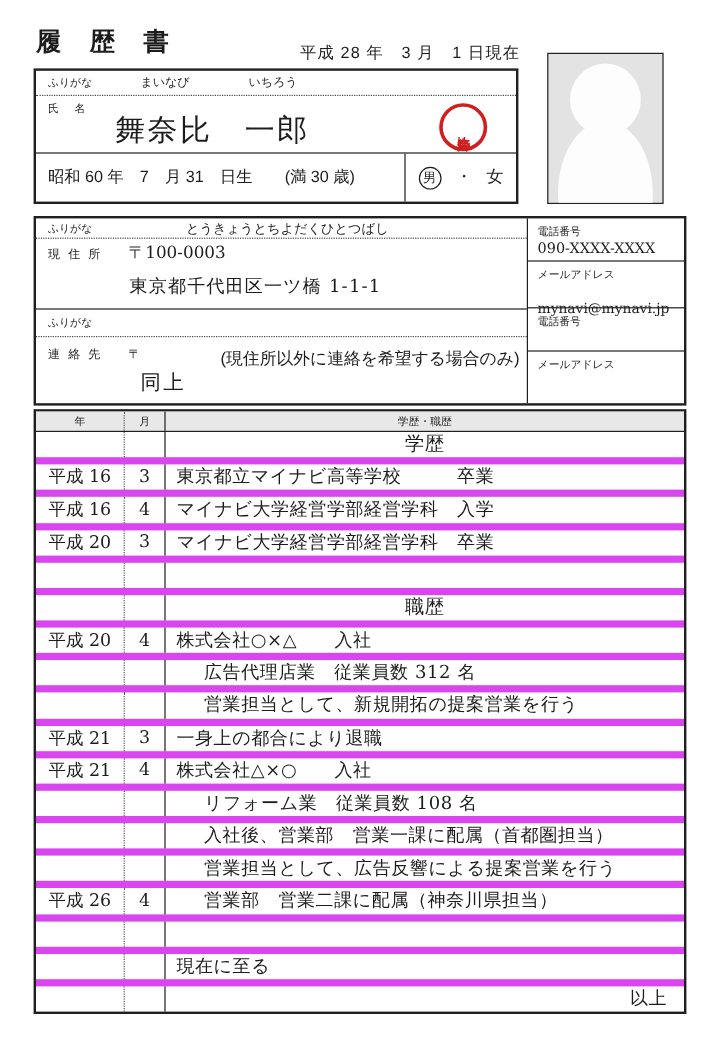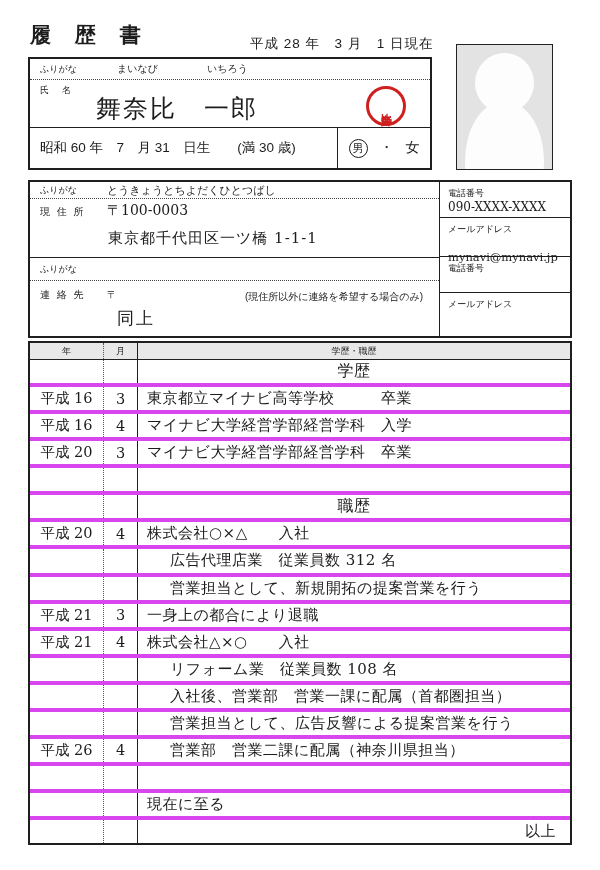--- a/index.html
+++ b/index.html
@@ -41,33 +41,33 @@
 
   
   .addr-box { position:absolute; left:28px; top:180px; width:544px; height:158px;
               border:2px solid #1f1f1f; display:flex; background:#fff; }
   .ab-left { width:409px; display:flex; flex-direction:column; }
   .ab-right { flex:1; border-left:1px solid #1f1f1f; display:flex; flex-direction:column; }
 
   .al-top { height:76px; border-bottom:1px solid #1f1f1f; display:flex; flex-direction:column; }
   .al-frow { height:17px; border-bottom:1px dotted #444; display:flex; align-items:center; }
   .al-frow .lab { font-size:9px; margin-left:10px; width:67px; }
-  .al-frow .val { font-size:11px; font-family:Liberation Sans, sans-serif; }
+  .al-frow .val { font-size:11px; font-family:Liberation Sans, sans-serif;margin-left:48px; }
   .al-main { flex:1; position:relative; }
   .al-main .lab { position:absolute; left:10px; top:6px; font-size:10px; letter-spacing:2px; }
   .al-main .postal { position:absolute; left:77px; top:3px; font-size:14px; font-family:"DejaVu Serif", serif; }
   .al-main .addr { position:absolute; left:78px; top:30px; font-size:15px; letter-spacing:1px;
                    font-family:"DejaVu Serif", serif; }
 
   .al-bot { flex:1; display:flex; flex-direction:column; }
   .al-bot .al-frow { height:23px; }
   .cl-main { flex:1; position:relative; }
   .cl-main .lab { position:absolute; left:10px; top:7px; font-size:10px; letter-spacing:2px; }
   .cl-main .pm { position:absolute; left:77px; top:7px; font-size:10px; }
-  .cl-main .note { position:absolute; right:16px; top:9px; font-size:10px; }
+  .cl-main .note { position:absolute; right:6px; top:9px; font-size:14px; }
   .cl-main .val { position:absolute; left:87px; top:26px; font-size:17px; letter-spacing:2px;
                   font-family:"DejaVu Serif", serif; }
 
   .rc-cell { position:relative; }
   .rc-phone1 { height:36px; border-bottom:1px solid #1f1f1f; }
   .rc-email1 { height:39px; border-bottom:1px solid #1f1f1f; }
   .rc-phone2 { height:36px; border-bottom:1px solid #1f1f1f; }
   .rc-email2 { flex:1; }
   .rc-cell .lab { position:absolute; left:8px; top:5px; font-size:9px; }
   .rc-cell .val { position:absolute; left:8px; top:18px; font-size:12px; font-family:"DejaVu Serif", serif; }
@@ -75,21 +75,21 @@
 
   
   .htable { position:absolute; left:28px; top:341px; width:544px; height:504px;
             border:2px solid #1f1f1f; display:flex; flex-direction:column; background:#fff; }
   .ht-head { height:17px; background:#e8e8e8; border-bottom:1px solid #1f1f1f;
              display:flex; font-size:9px; }
   .ht-head .hy { width:74px; border-right:1px dotted #555; display:flex; align-items:center; justify-content:center; }
   .ht-head .hm { width:34px; border-right:1px solid #1f1f1f; display:flex; align-items:center; justify-content:center; }
   .ht-head .hd { flex:1; display:flex; align-items:center; justify-content:center; }
   .ht-body { flex:1; display:flex; flex-direction:column; }
-  .t-row { flex:1 1 0; display:flex; border-bottom:4px solid #d946ef; min-height:0; }
+  .t-row { flex:1 1 0; display:flex; border-bottom:6px solid #d946ef; min-height:0; }
   .t-row:last-child { border-bottom:none; }
   .t-row .year { width:74px; border-right:1px dotted #555; display:flex; align-items:center;
                  justify-content:center; font-size:14.5px; font-family:"DejaVu Serif", serif; }
   .t-row .month { width:34px; border-right:1px solid #1f1f1f; display:flex; align-items:center;
                   justify-content:center; font-size:14.5px; font-family:"DejaVu Serif", serif; }
   .t-row .detail { flex:1; display:flex; align-items:center; padding-left:9px; font-size:15px;
                    letter-spacing:0.5px; font-family:"DejaVu Serif", serif; overflow:hidden; white-space:nowrap; }
   .t-row .detail.center { justify-content:center; padding-left:0; font-size:16px; }
   .t-row .detail.right { justify-content:flex-end; padding-right:14px; padding-left:0; }
   .t-row .detail.indent { padding-left:32px; }

